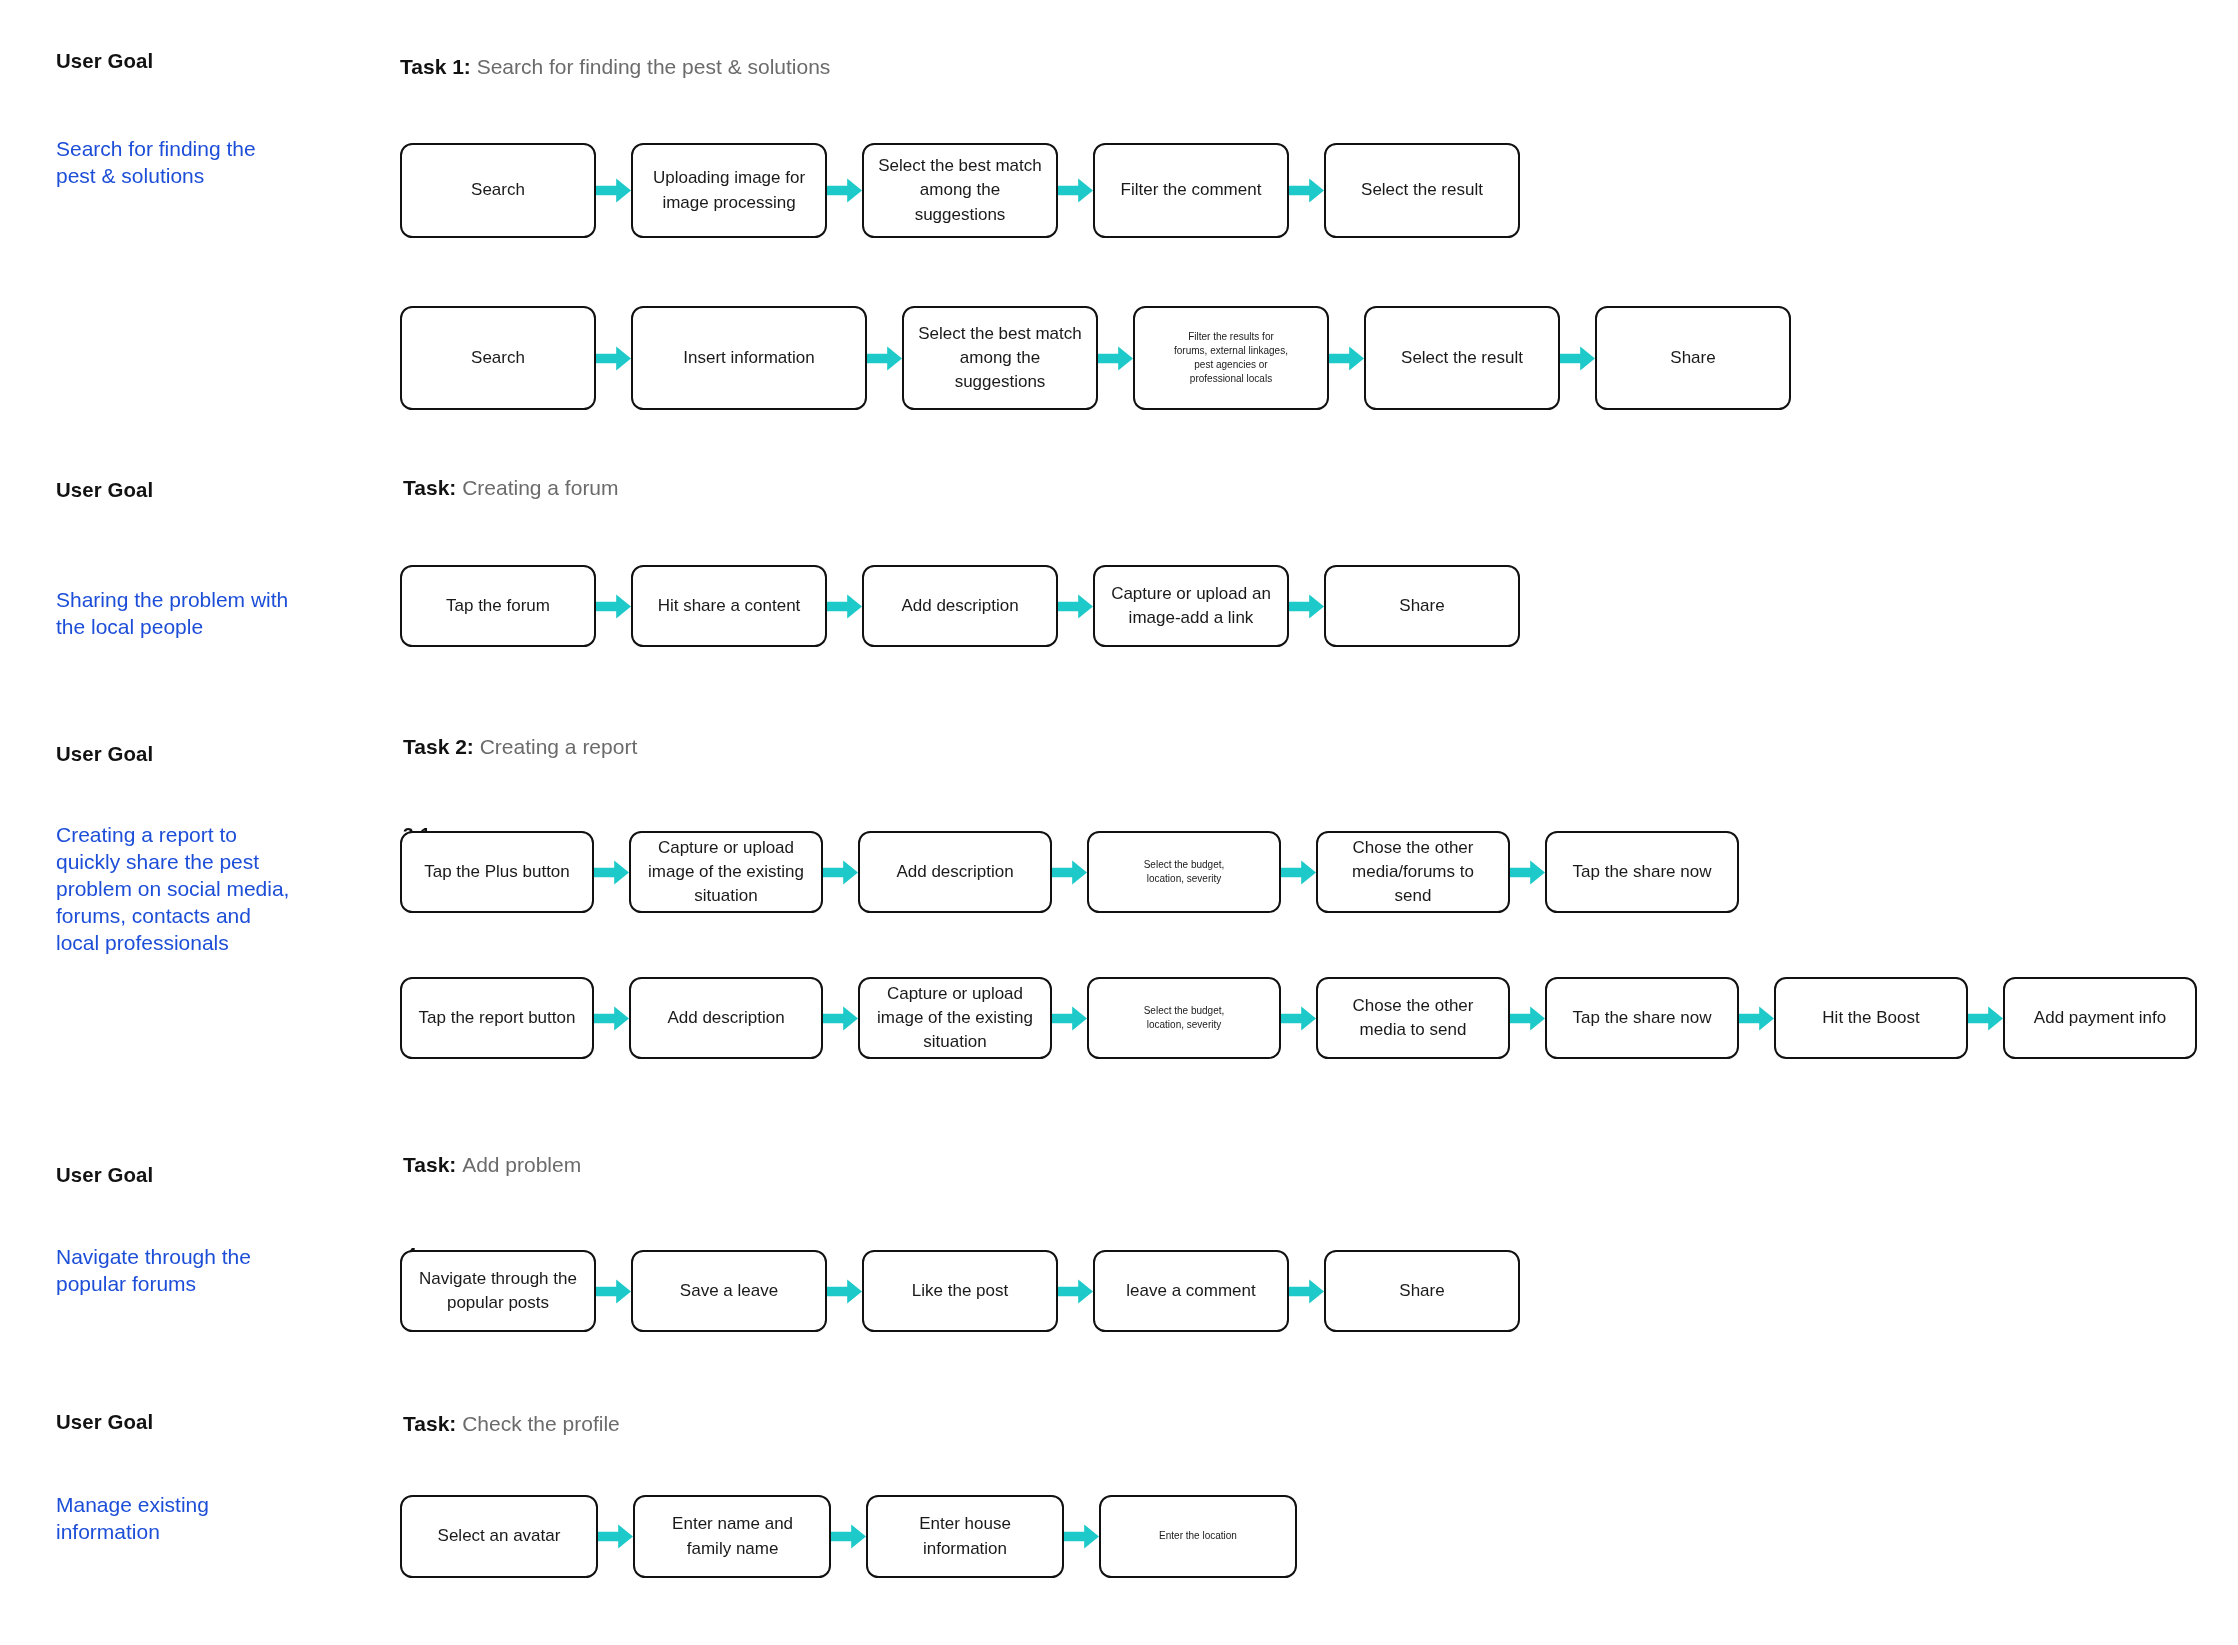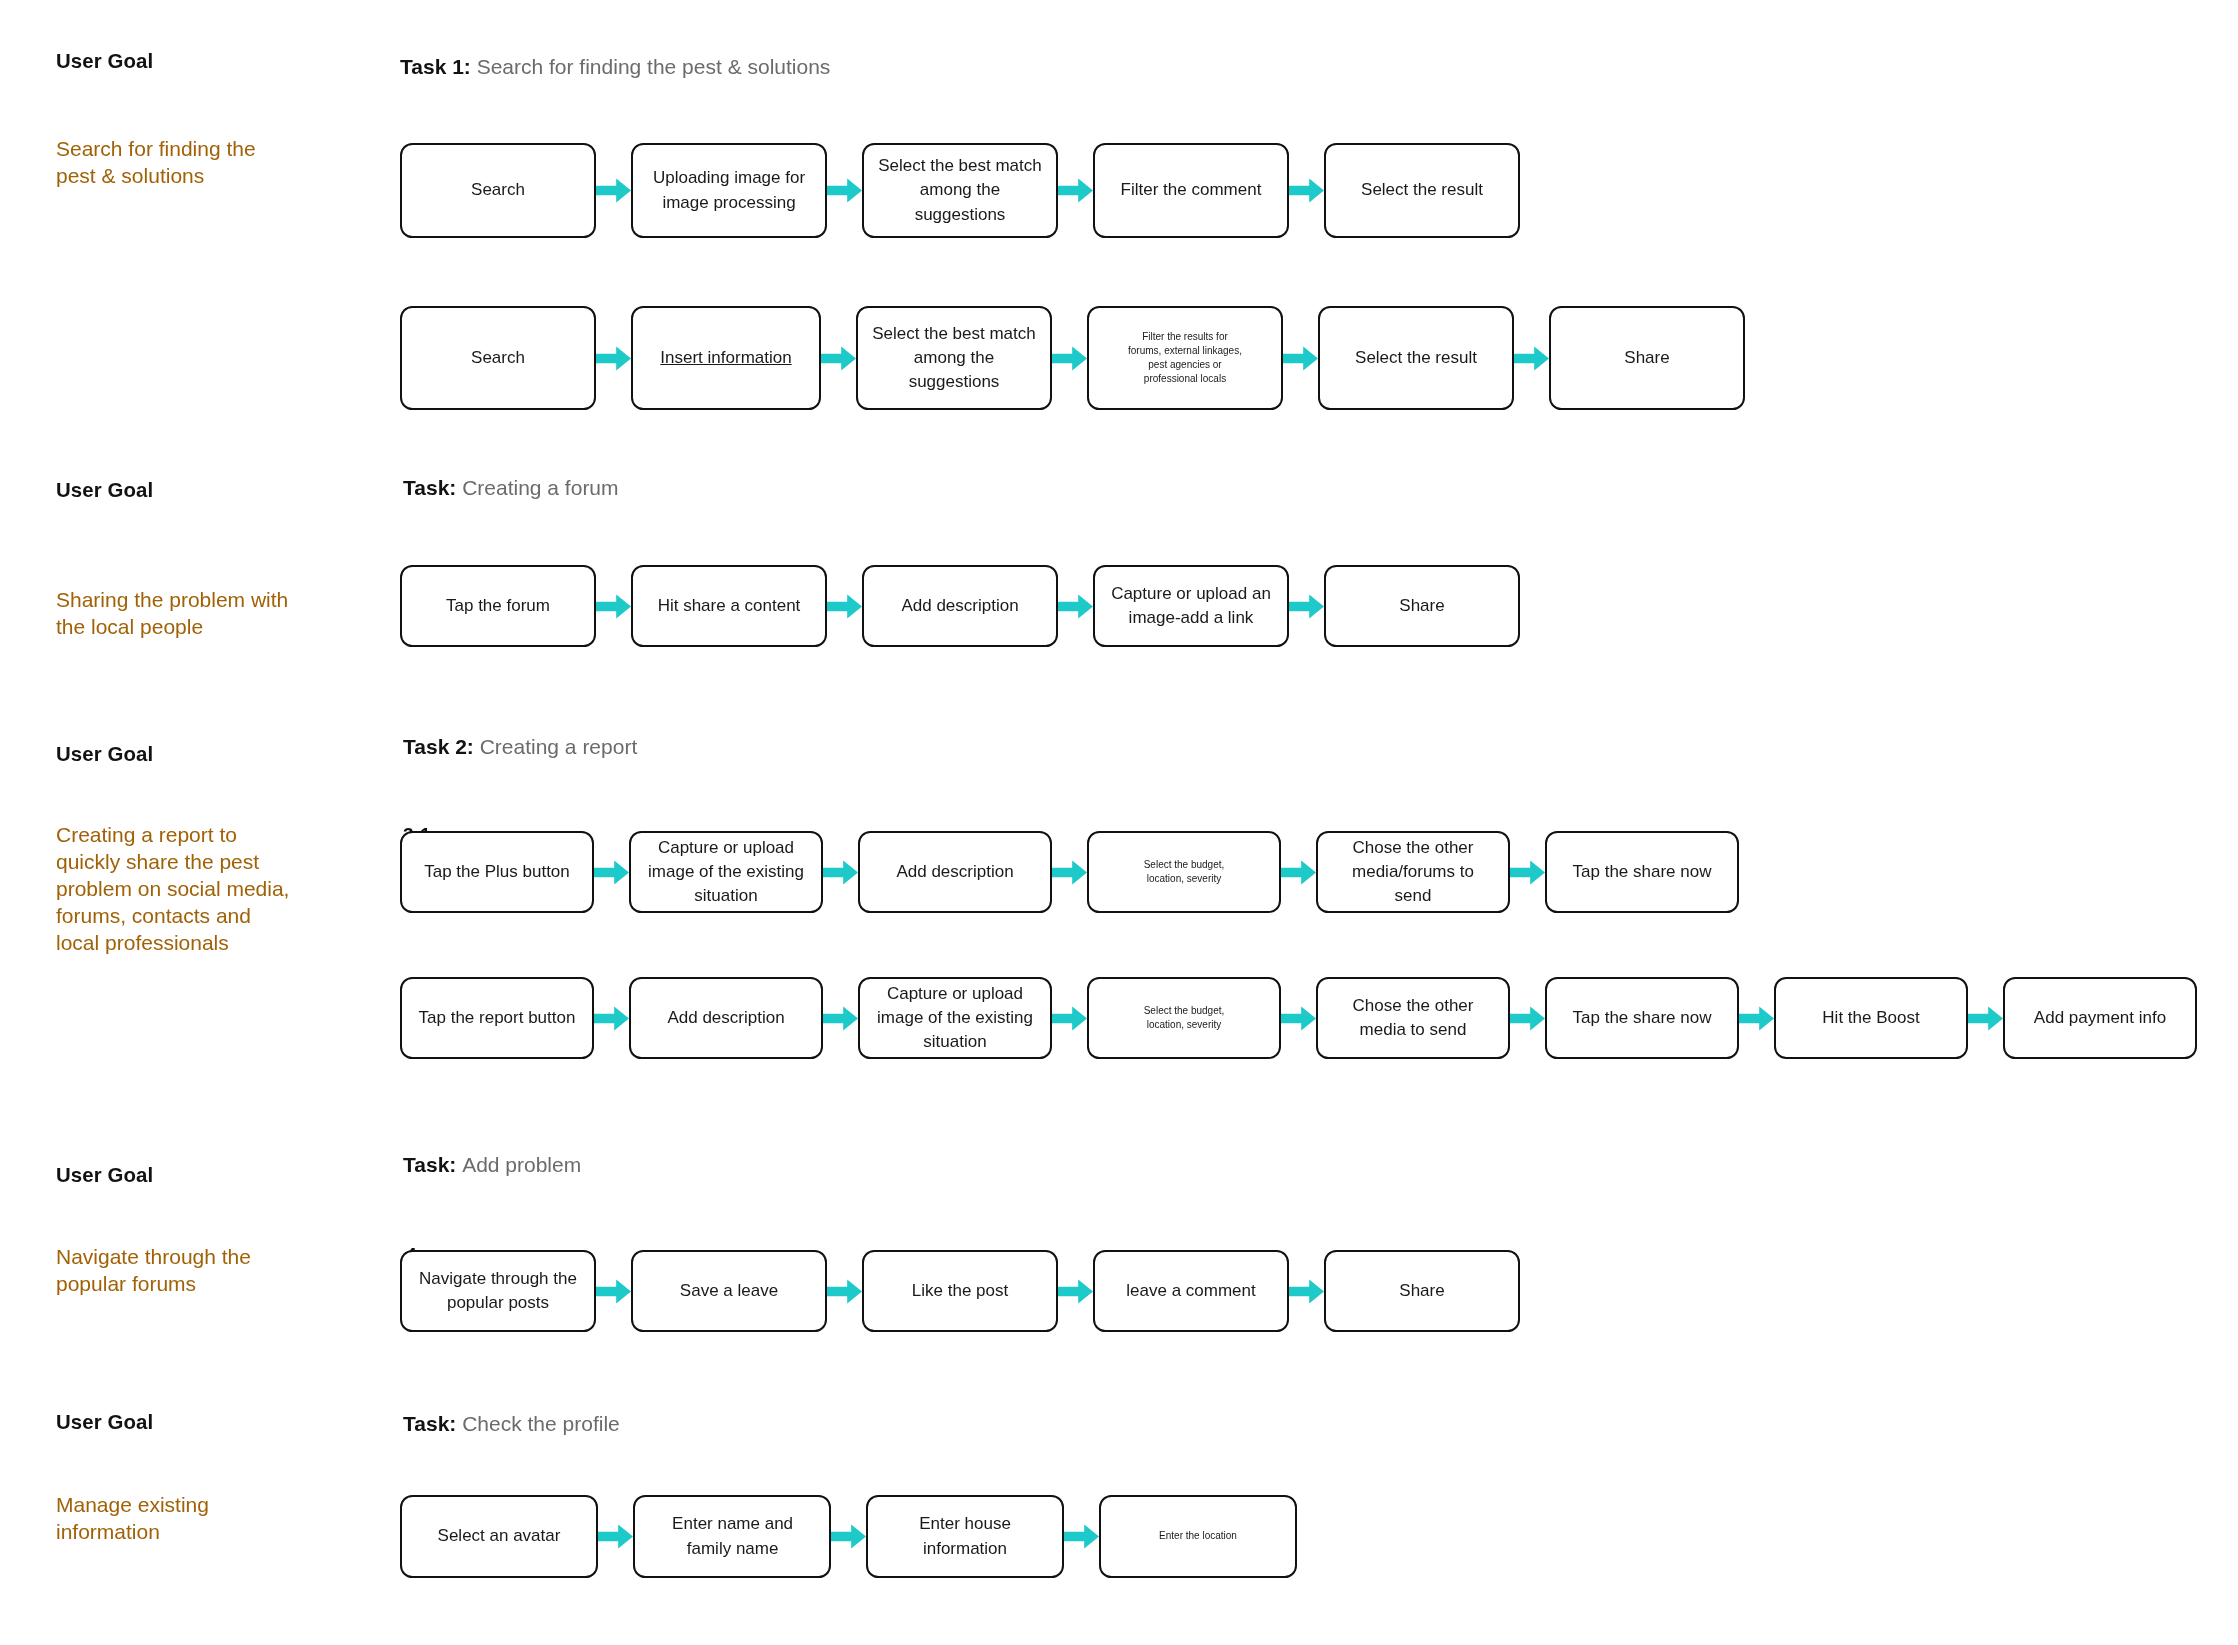--- a/index.html
+++ b/index.html
@@ -32,21 +32,21 @@
     font-size: 20.4px;
     font-weight: bold;
     color: #121212;
     letter-spacing: 0.1px;
     margin: 0;
     line-height: 1.2;
   }
   .goal-desc {
     font-size: 21px;
     font-weight: normal;
-    color: #a16207;
+    color: #1d4ed8;
     line-height: 1.28;
     margin: 0;
     white-space: pre-line;
   }
 
   
   .task-heading {
     position: absolute;
     font-size: 21px;
     line-height: 1.2;
@@ -155,21 +155,21 @@
 
   <div class="step-num" style="left:402px; top:278px;">1-2</div>
 
   <div class="flow-row" style="left:400px; top:306px;">
     <div class="node" style="width:196px; height:104px;">Search</div>
     <span class="arrow">
         <svg width="35" height="27" viewBox="0 0 52 40">
           <path d="M0 13 L30 13 L30 2 L52 20 L30 38 L30 27 L0 27 Z" fill="#1ec9c9"></path>
         </svg>
       </span>
-    <div class="node" style="width:190px; height:104px;text-decoration:underline;">Insert information</div>
+    <div class="node" style="width:236px; height:104px;">Insert information</div>
     <span class="arrow">
         <svg width="35" height="27" viewBox="0 0 52 40">
           <path d="M0 13 L30 13 L30 2 L52 20 L30 38 L30 27 L0 27 Z" fill="#1ec9c9"></path>
         </svg>
       </span>
     <div class="node" style="width:196px; height:104px;">Select the best match
 among the
 suggestions</div>
     <span class="arrow">
         <svg width="35" height="27" viewBox="0 0 52 40">

